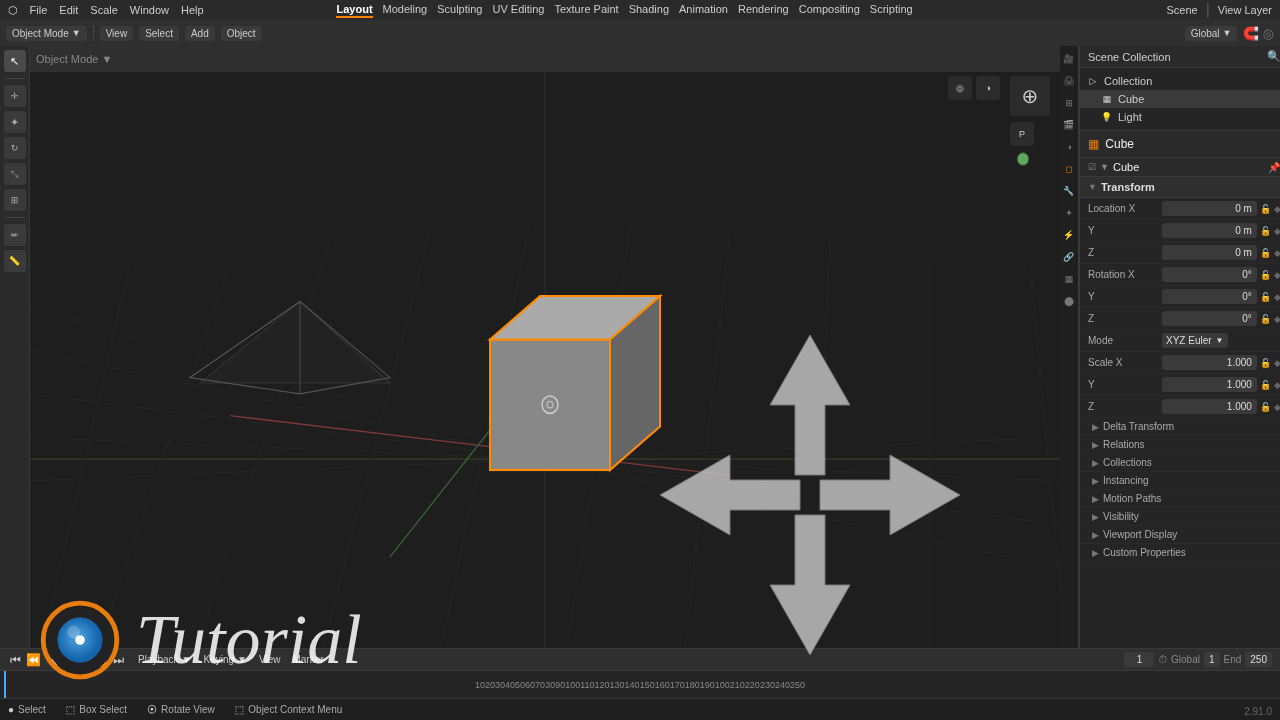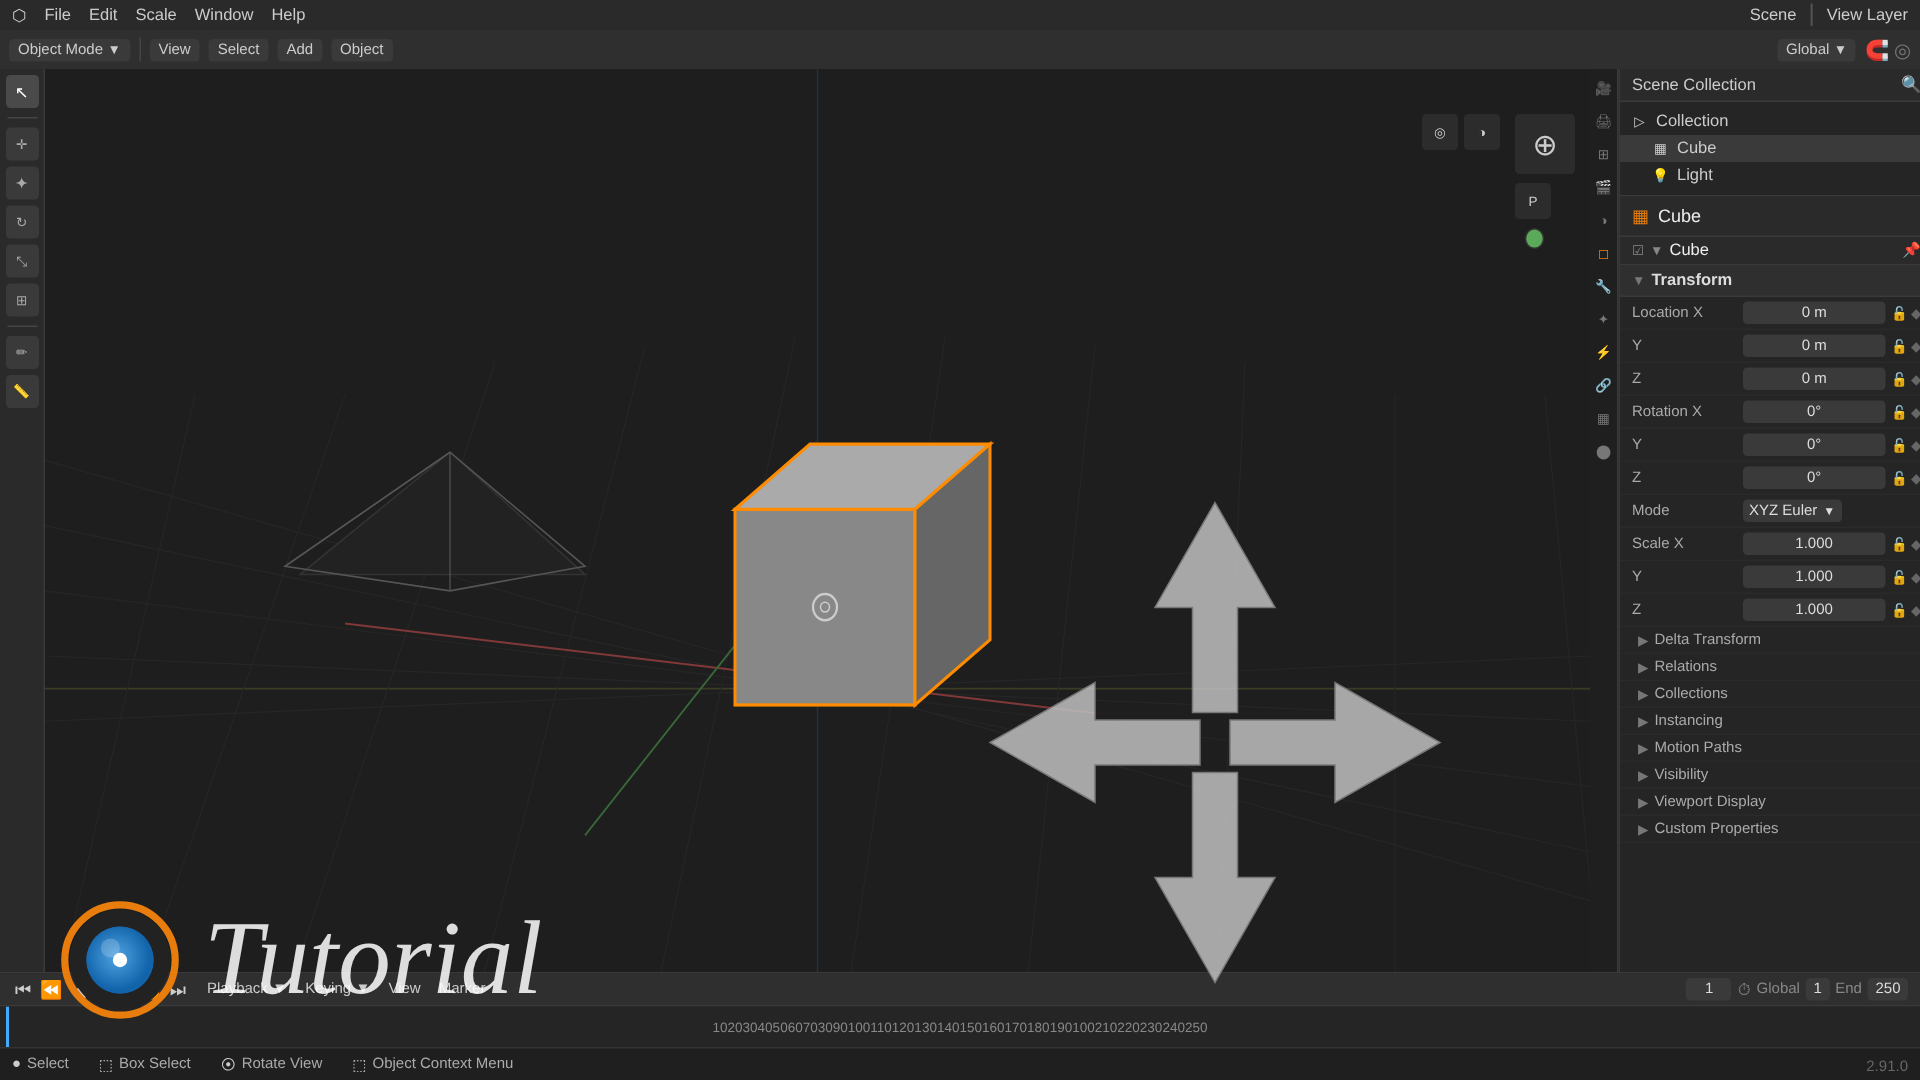--- a/index.html
+++ b/index.html
@@ -278,21 +278,21 @@
       width: 70px;
       flex-shrink: 0;
     }
     .prop-value {
       background: #3a3a3a;
       color: #ddd;
       font-size: 10px;
       padding: 2px 5px;
       border-radius: 3px;
       flex: 1;
-      text-align: center;
+      text-align: right;
     }
     .prop-icons {
       display: flex;
       gap: 2px;
     }
     .prop-icon-small {
       color: #666;
       font-size: 9px;
       cursor: pointer;
     }
@@ -458,20 +458,32 @@
 </head>
 <body>
 
 <div id="top-menu-bar">
   <span class="menu-item">⬡</span>
   <span class="menu-item">File</span>
   <span class="menu-item">Edit</span>
   <span class="menu-item">Scale</span>
   <span class="menu-item">Window</span>
   <span class="menu-item">Help</span>
+  <div class="workspaces">
+    <span class="menu-item menu-workspace-active">Layout</span>
+    <span class="menu-item">Modeling</span>
+    <span class="menu-item">Sculpting</span>
+    <span class="menu-item">UV Editing</span>
+    <span class="menu-item">Texture Paint</span>
+    <span class="menu-item">Shading</span>
+    <span class="menu-item">Animation</span>
+    <span class="menu-item">Rendering</span>
+    <span class="menu-item">Compositing</span>
+    <span class="menu-item">Scripting</span>
+  </div>
   <div style="margin-left:auto;display:flex;align-items:center;gap:8px;">
     <span class="menu-item">Scene</span>
     <span style="color:#555">|</span>
     <span class="menu-item">View Layer</span>
   </div>
 </div>
 
 <div id="header-toolbar">
   <div class="vp-btn">
     <span>Object Mode</span>
@@ -504,20 +516,25 @@
     <div class="tool-btn" style="font-size:9px;">↻</div>
     <div class="tool-btn" style="font-size:9px;">⤡</div>
     <div class="tool-btn" style="font-size:9px;">⊞</div>
     <div class="tool-separator"></div>
     <div class="tool-btn" style="font-size:9px;">✏</div>
     <div class="tool-btn" style="font-size:9px;">📏</div>
   </div>
 
   <div id="viewport">
 
+    <div id="viewport-header">
+      <span style="color:#888;font-size:11px;cursor:pointer;">
+        Object Mode ▼
+      </span>
+    </div>
 
     <svg id="scene-canvas" width="100%" height="100%" viewBox="0 0 1030 620" preserveAspectRatio="none">
 
       <g stroke="#333" stroke-width="0.5" opacity="0.7">
 
         <line x1="0" y1="380" x2="1030" y2="380" stroke="#4a4a2a" stroke-width="1"></line>
         <line x1="515" y1="0" x2="515" y2="620" stroke="#2a3a4a" stroke-width="1"></line>
 
         <line x1="0" y1="320" x2="1030" y2="440" stroke="#2a2a2a" stroke-width="0.7"></line>
         <line x1="0" y1="280" x2="1030" y2="480" stroke="#2a2a2a" stroke-width="0.7"></line>

